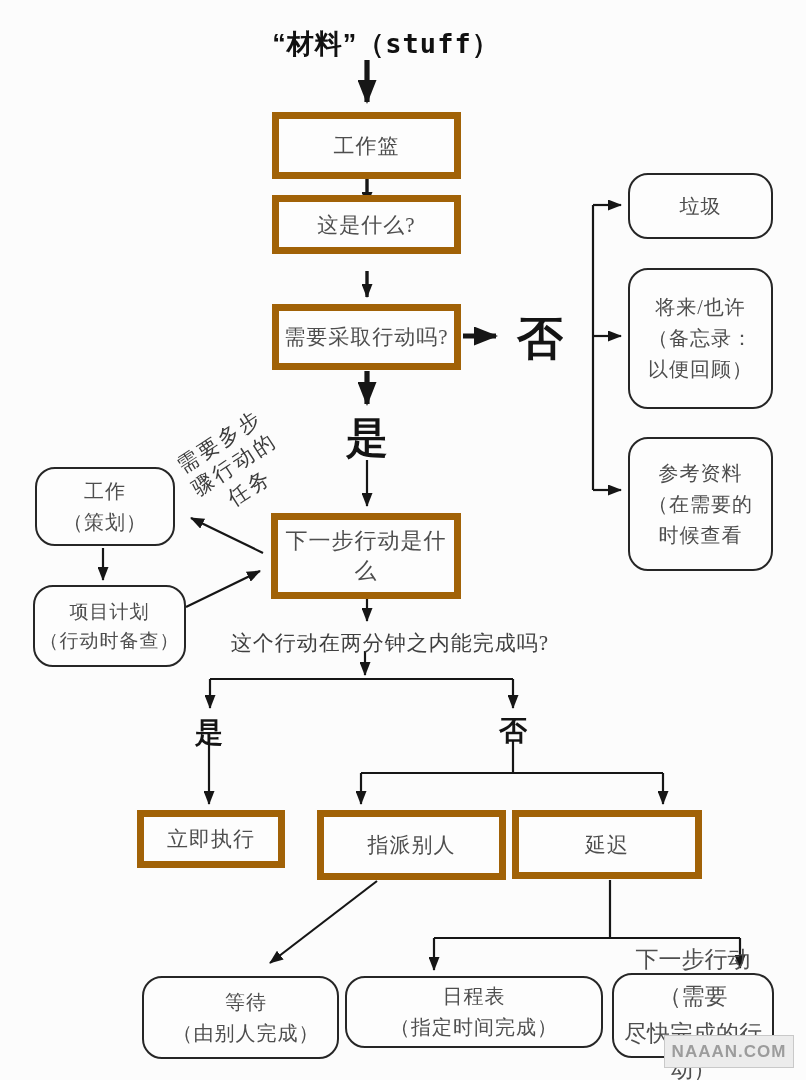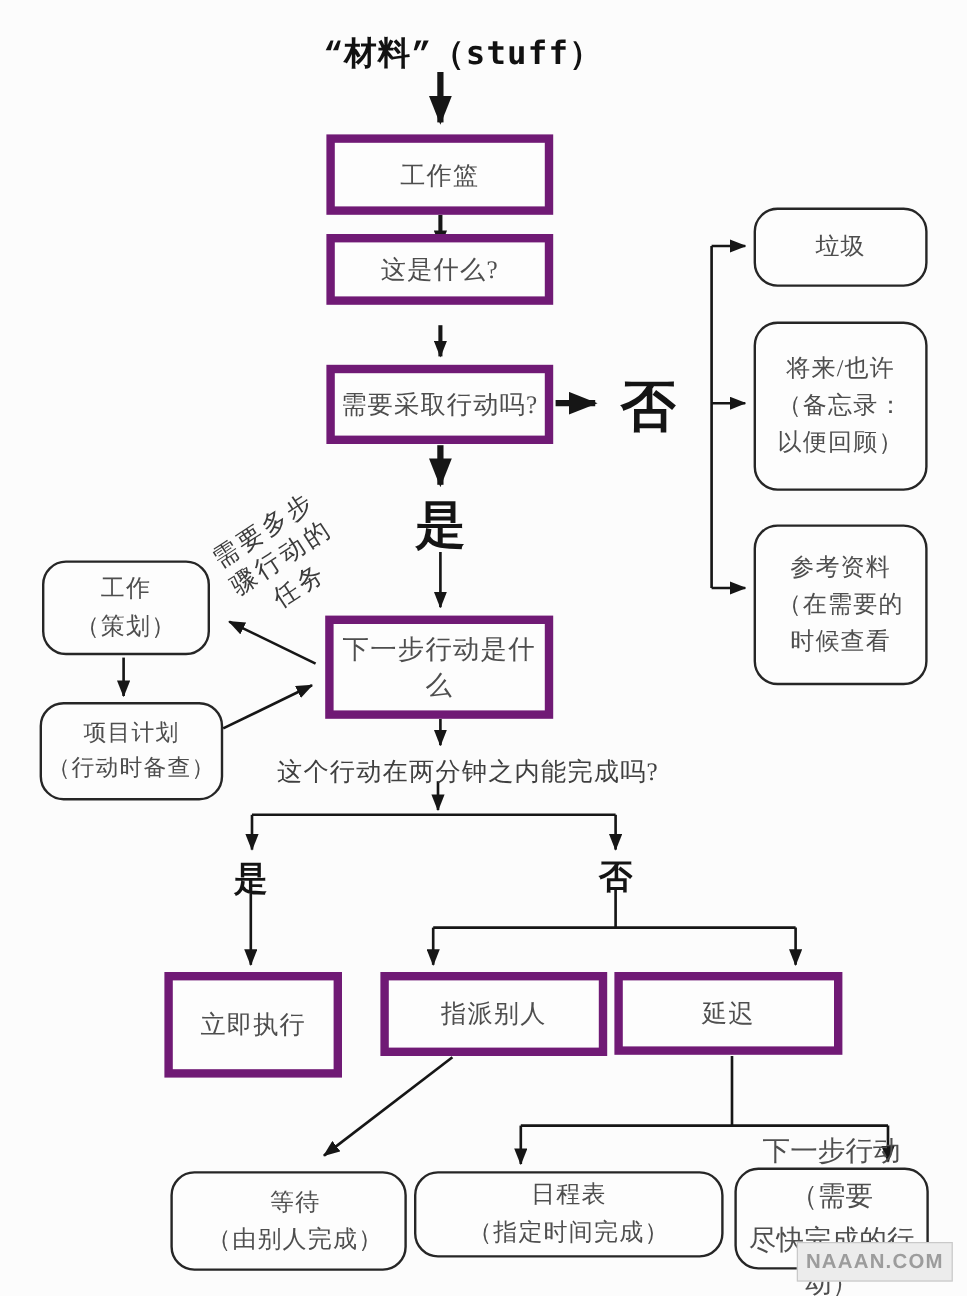--- a/index.html
+++ b/index.html
@@ -6,34 +6,34 @@
   .stage{
     position:relative;width:806px;height:1080px;background:#fcfcfc;
     font-family:"Liberation Serif","DejaVu Serif",serif;overflow:hidden;
   }
   .wires{position:absolute;left:0;top:0;width:806px;height:1080px;}
   .wires line,.wires polyline{stroke:#161616;fill:none;}
   .w2{stroke-width:2.2px;}
   .w3{stroke-width:3.4px;}
   .w5{stroke-width:5.2px;}
   .pbox{
-    position:absolute;box-sizing:border-box;border:7px solid #701a75;background:#fdfdfd;
+    position:absolute;box-sizing:border-box;border:7px solid #a16207;background:#fdfdfd;
     display:flex;align-items:center;justify-content:center;text-align:center;
     color:#4e4e4e;font-size:21px;letter-spacing:1px;
   }
   .rbox{
     position:absolute;box-sizing:border-box;border:2.5px solid #262626;border-radius:20px;
     background:#fdfdfd;display:flex;flex-direction:column;align-items:center;justify-content:center;
     text-align:center;color:#4e4e4e;font-size:20px;line-height:1.55;letter-spacing:1px;
   }
   .lbl{position:absolute;color:#141414;font-weight:bold;
        font-family:"Liberation Sans","DejaVu Sans",sans-serif;text-align:center;}
   .title-wrap{position:absolute;left:168px;top:26px;width:400px;text-align:center;
               color:#111;font-size:27px;white-space:nowrap;}
-  .t-bold{font-weight:bold;font-family:Liberation Mono, monospace;letter-spacing:1px;margin-left:36px;}
+  .t-bold{font-weight:bold;font-family:Liberation Sans, sans-serif;letter-spacing:1px;margin-left:36px;}
   .t-mono{font-family:"DejaVu Sans Mono","Liberation Mono",monospace;font-weight:600;letter-spacing:1px;}
   .question{position:absolute;color:#3f3f3f;font-size:21px;letter-spacing:1px;text-align:center;}
   .rotated{
     position:absolute;left:160px;top:424px;width:150px;text-align:center;
     transform:rotate(-33deg);transform-origin:center center;
     color:#3c3c3c;font-size:21px;line-height:1.3;letter-spacing:3px;
   }
   .watermark{
     position:absolute;left:664px;top:1035px;width:130px;height:33px;box-sizing:border-box;
     background:#ececec;border:1px solid #c9c9c9;display:flex;align-items:center;justify-content:center;
@@ -108,21 +108,21 @@
   </div>
   <div class="pbox" style="left:272px;top:195px;width:189px;height:59px;">
     <span>这是什么?</span>
   </div>
   <div class="pbox" style="left:272px;top:304px;width:189px;height:66px;">
     <span>需要采取行动吗?</span>
   </div>
   <div class="pbox" style="left:271px;top:513px;width:190px;height:86px;font-size:22px;">
     <span>下一步行动是什么</span>
   </div>
-  <div class="pbox" style="left:137px;top:810px;width:148px;height:88px;">
+  <div class="pbox" style="left:137px;top:810px;width:148px;height:58px;">
     <span>立即执行</span>
   </div>
   <div class="pbox" style="left:317px;top:810px;width:189px;height:70px;">
     <span>指派别人</span>
   </div>
   <div class="pbox" style="left:512px;top:810px;width:190px;height:69px;">
     <span>延迟</span>
   </div>
 
   <div class="rbox" style="left:628px;top:173px;width:145px;height:66px;">

